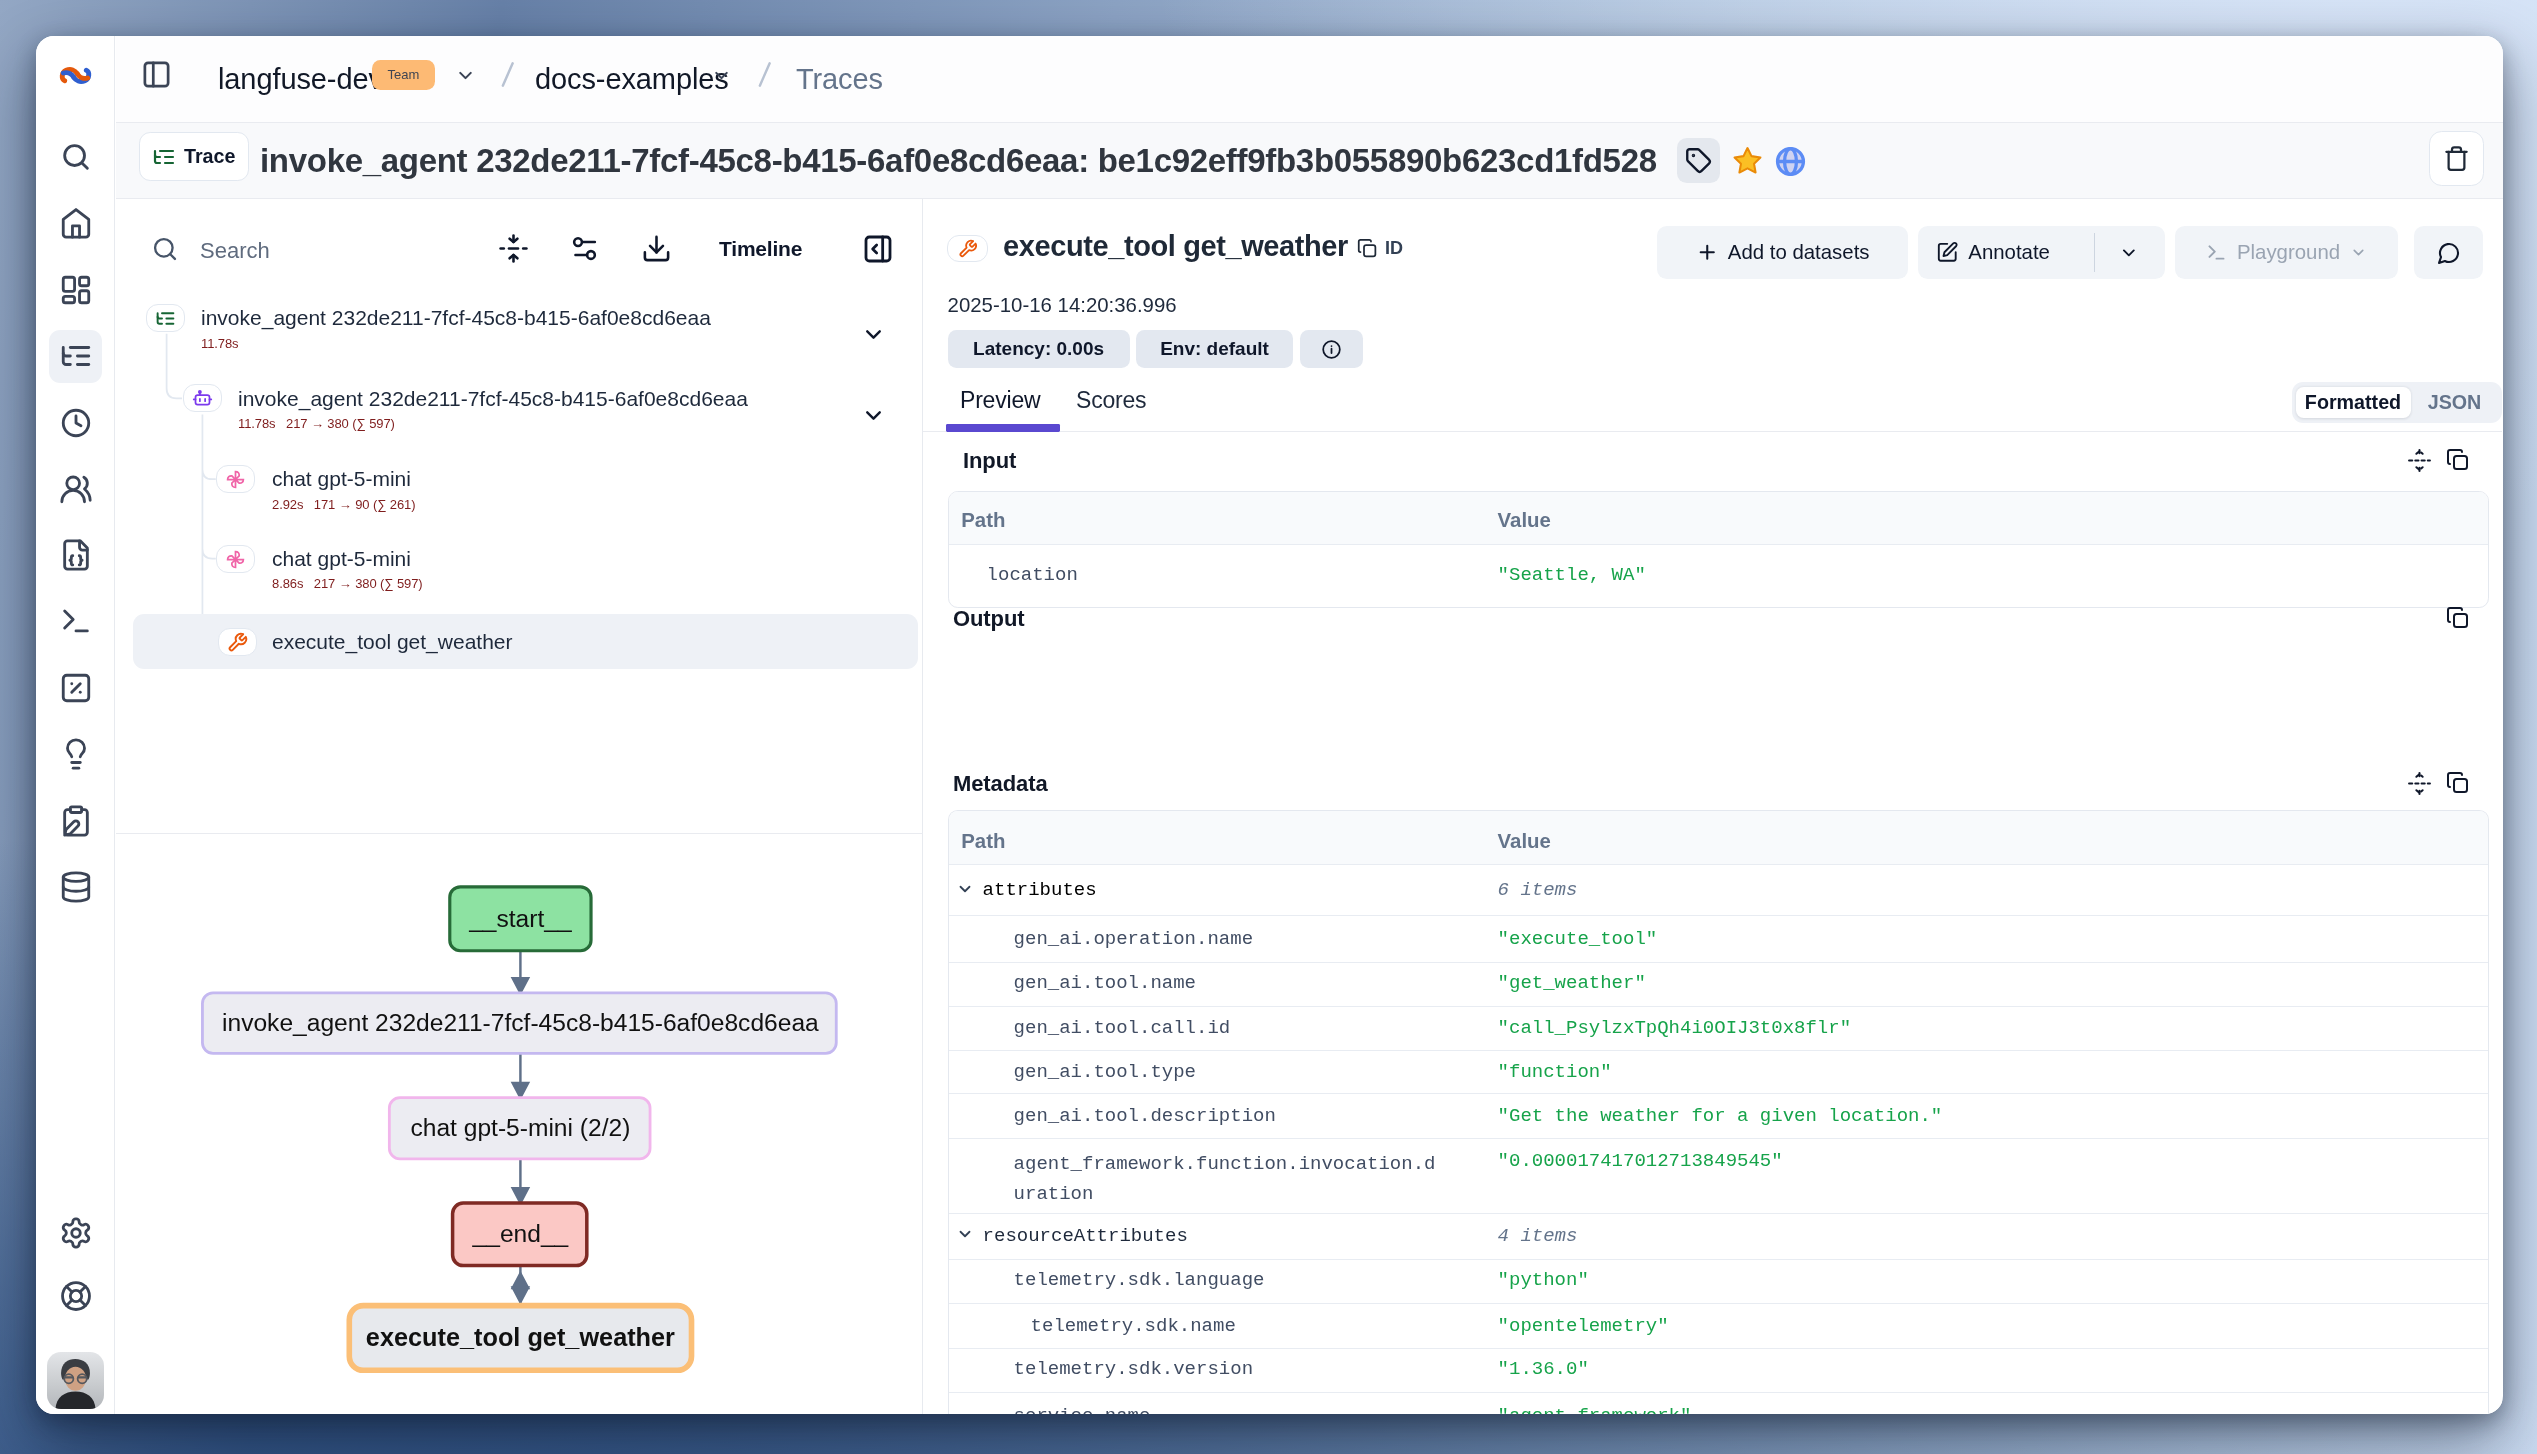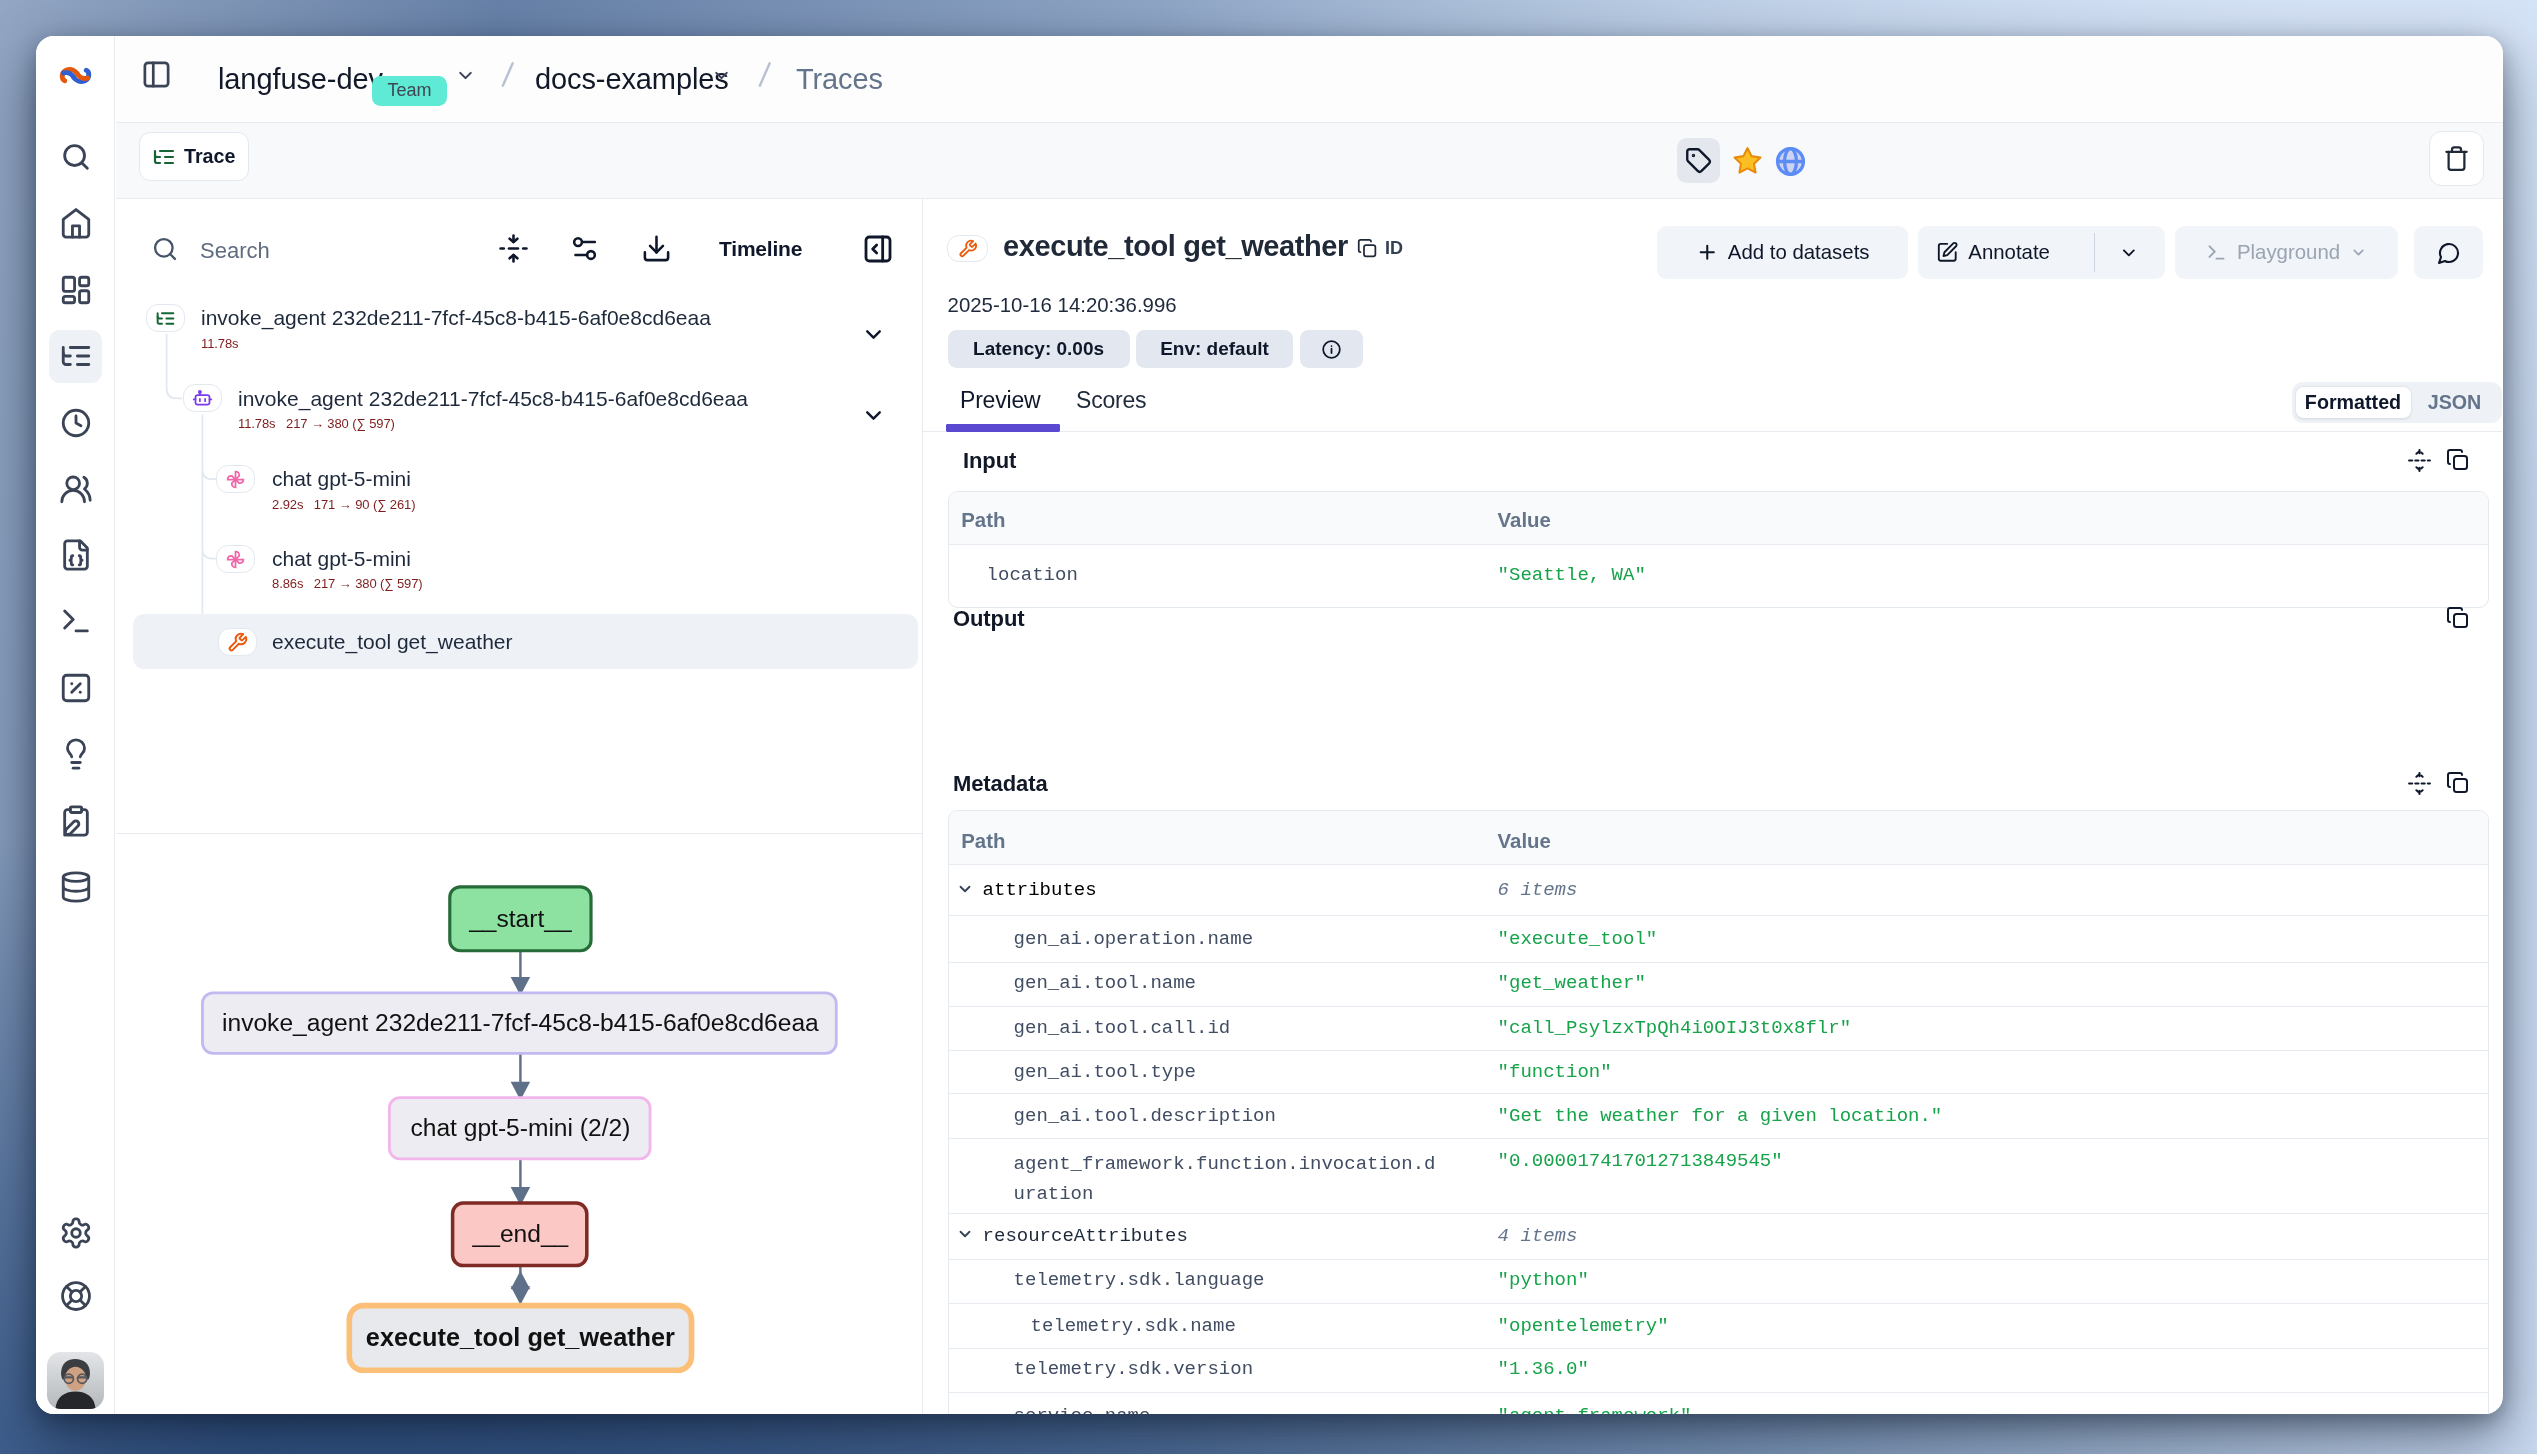--- a/index.html
+++ b/index.html
@@ -146,21 +146,21 @@
         <path d="M12 81 C13 64 25 56 40.5 56 C56 56 68 64 69 81 z" fill="#25272b"></path>
       </svg>
     </div>
   </div>
   <div id="topnav">
     <svg class="abs ic" style="left:25px;top:23px;stroke-width:2.1" width="31" height="31" viewBox="0 0 24 24">
         <rect x="3" y="3" width="18" height="18" rx="2.5"></rect>
         <path d="M9.5 3v18"></path>
       </svg>
     <div class="crumb" style="left:102px;font-weight:500">langfuse-dev</div>
-    <div class="abs" style="left:256px;top:40px;height:29.5px;padding:0 15.5px;background:#5eead4;border-radius:8.4px;display:flex;align-items:center;font-size:18px;color:#3f4552">Team</div>
+    <div class="abs" style="left:256px;top:24px;height:29.5px;padding:0 15.5px;background:#fdba74;border-radius:8.4px;display:flex;align-items:center;font-size:13px;color:#3f4552">Team</div>
     <svg class="abs ic" style="left:339px;top:29px;stroke-width:2.4" width="21" height="21" viewBox="0 0 24 24">
         <path d="m6 9 6 6 6-6"></path>
       </svg>
     <svg class="abs" style="left:377px;top:23px" width="29.5" height="31" viewBox="0 0 42 44">
         <path d="M28 6 L14 38" stroke="#b8c2d2" stroke-width="3.5" stroke-linecap="round"></path>
       </svg>
     <div class="crumb" style="left:419px;font-weight:500">docs-examples</div>
     <svg class="abs ic" style="left:595px;top:29px;stroke-width:2.4" width="21" height="21" viewBox="0 0 24 24">
         <path d="m6 9 6 6 6-6"></path>
       </svg>
@@ -173,20 +173,21 @@
     <div class="abs" style="left:22.5px;top:9px;width:110px;height:49px;background:#fff;border:1.4px solid #e2e8f0;border-radius:11.2px;display:flex;align-items:center;justify-content:center;gap:8.4px">
       <svg class="ic" style="stroke:#166534;stroke-width:2.2" width="24" height="24" viewBox="0 0 24 24">
           <path d="M21 12h-8"></path>
           <path d="M21 6H8"></path>
           <path d="M21 18h-8"></path>
           <path d="M3 6v4c0 1.1.9 2 2 2h3"></path>
           <path d="M3 10v6c0 1.1.9 2 2 2h3"></path>
         </svg>
       <span style="font-size:19.7px;font-weight:700;color:#0f172a">Trace</span>
     </div>
+    <div class="abs" style="left:144px;top:0;height:100%;display:flex;align-items:center;font-size:33px;font-weight:700;color:#30363f;letter-spacing:-0.3px">invoke_agent&nbsp;232de211-7fcf-45c8-b415-6af0e8cd6eaa: be1c92eff9fb3b055890b623cd1fd528</div>
     <div class="abs" style="left:1561px;top:14.8px;width:43px;height:45px;background:#e4e8ee;border-radius:9.8px;display:flex;align-items:center;justify-content:center">
       <svg class="ic" style="stroke:#0f172a;stroke-width:2.1" width="27" height="27" viewBox="0 0 24 24">
           <path d="M12.586 2.586A2 2 0 0 0 11.172 2H4a2 2 0 0 0-2 2v7.172a2 2 0 0 0 .586 1.414l8.704 8.704a2.426 2.426 0 0 0 3.42 0l6.58-6.58a2.426 2.426 0 0 0 0-3.42z"></path>
           <circle cx="7.5" cy="7.5" r=".5" fill="#0f172a"></circle>
         </svg>
     </div>
     <svg class="abs" style="left:1616px;top:23px" width="31" height="29.5" viewBox="0 0 24 23">
         <path d="M12 1.6l3.1 6.3 7 1-5 4.9 1.2 6.9-6.3-3.3-6.3 3.3 1.2-6.9-5-4.9 7-1z" fill="#fbbf24" stroke="#ea8b08" stroke-width="1.6" stroke-linejoin="round"></path>
       </svg>
     <svg class="abs" style="left:1659px;top:23px" width="31" height="31" viewBox="0 0 24 24">

